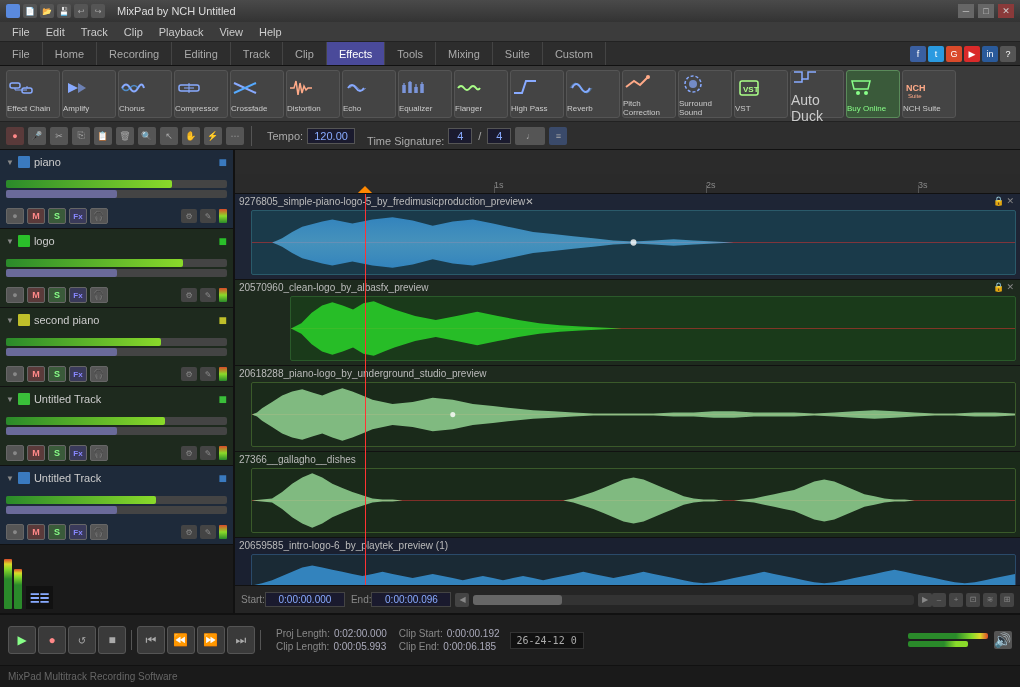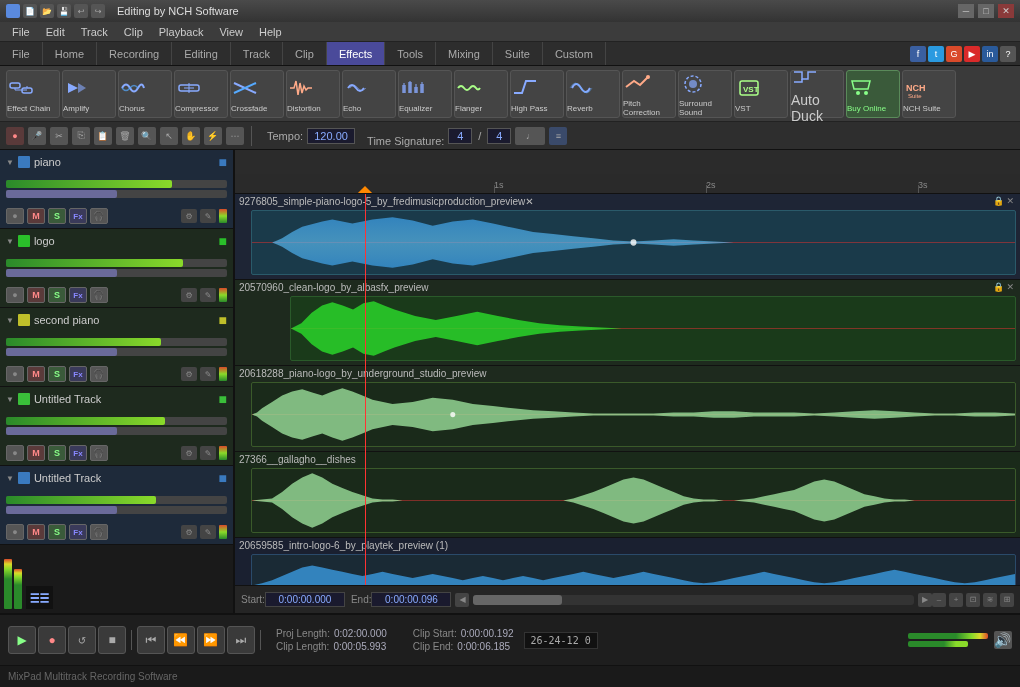--- a/index.html
+++ b/index.html
@@ -107,21 +107,21 @@
 <div id="titlebar">
   <div class="title">
     <div class="icons">
       <span class="icon-sm" style="background:#5a8adf;"></span>
       <span class="icon-sm" style="background:#555; font-size:8px; color:#aaa; display:flex;align-items:center;justify-content:center;">📄</span>
       <span class="icon-sm" style="background:#555; font-size:8px; color:#aaa; display:flex;align-items:center;justify-content:center;">📂</span>
       <span class="icon-sm" style="background:#555; font-size:8px; color:#aaa; display:flex;align-items:center;justify-content:center;">💾</span>
       <span class="icon-sm" style="background:#555; font-size:8px; color:#aaa; display:flex;align-items:center;justify-content:center;">↩</span>
       <span class="icon-sm" style="background:#555; font-size:8px; color:#aaa; display:flex;align-items:center;justify-content:center;">↪</span>
     </div>
-    <span style="margin-left:6px;">Editing by NCH Software</span>
+    <span style="margin-left:6px;">MixPad by NCH Untitled</span>
   </div>
   <div class="win-controls">
     <div class="win-btn">─</div>
     <div class="win-btn">□</div>
     <div class="win-btn" style="background:#8a3a3a;">✕</div>
   </div>
 </div>
 
 <div id="menubar">
   <span class="menu-item">File</span>
@@ -632,21 +632,21 @@
   <div class="proj-info">
     <div class="proj-row">
       <span class="proj-key">Proj Length:</span>
       <span class="proj-val">0:02:00.000</span>
     </div>
     <div class="proj-row">
       <span class="proj-key">Clip Length:</span>
       <span class="proj-val">0:00:05.993</span>
     </div>
   </div>
-  <div class="proj-info" style="margin-left:24px;">
+  <div class="proj-info" style="margin-left:10px;">
     <div class="proj-row">
       <span class="proj-key">Clip Start:</span>
       <span class="proj-val">0:00:00.192</span>
     </div>
     <div class="proj-row">
       <span class="proj-key">Clip End:</span>
       <span class="proj-val">0:00:06.185</span>
     </div>
   </div>
 

